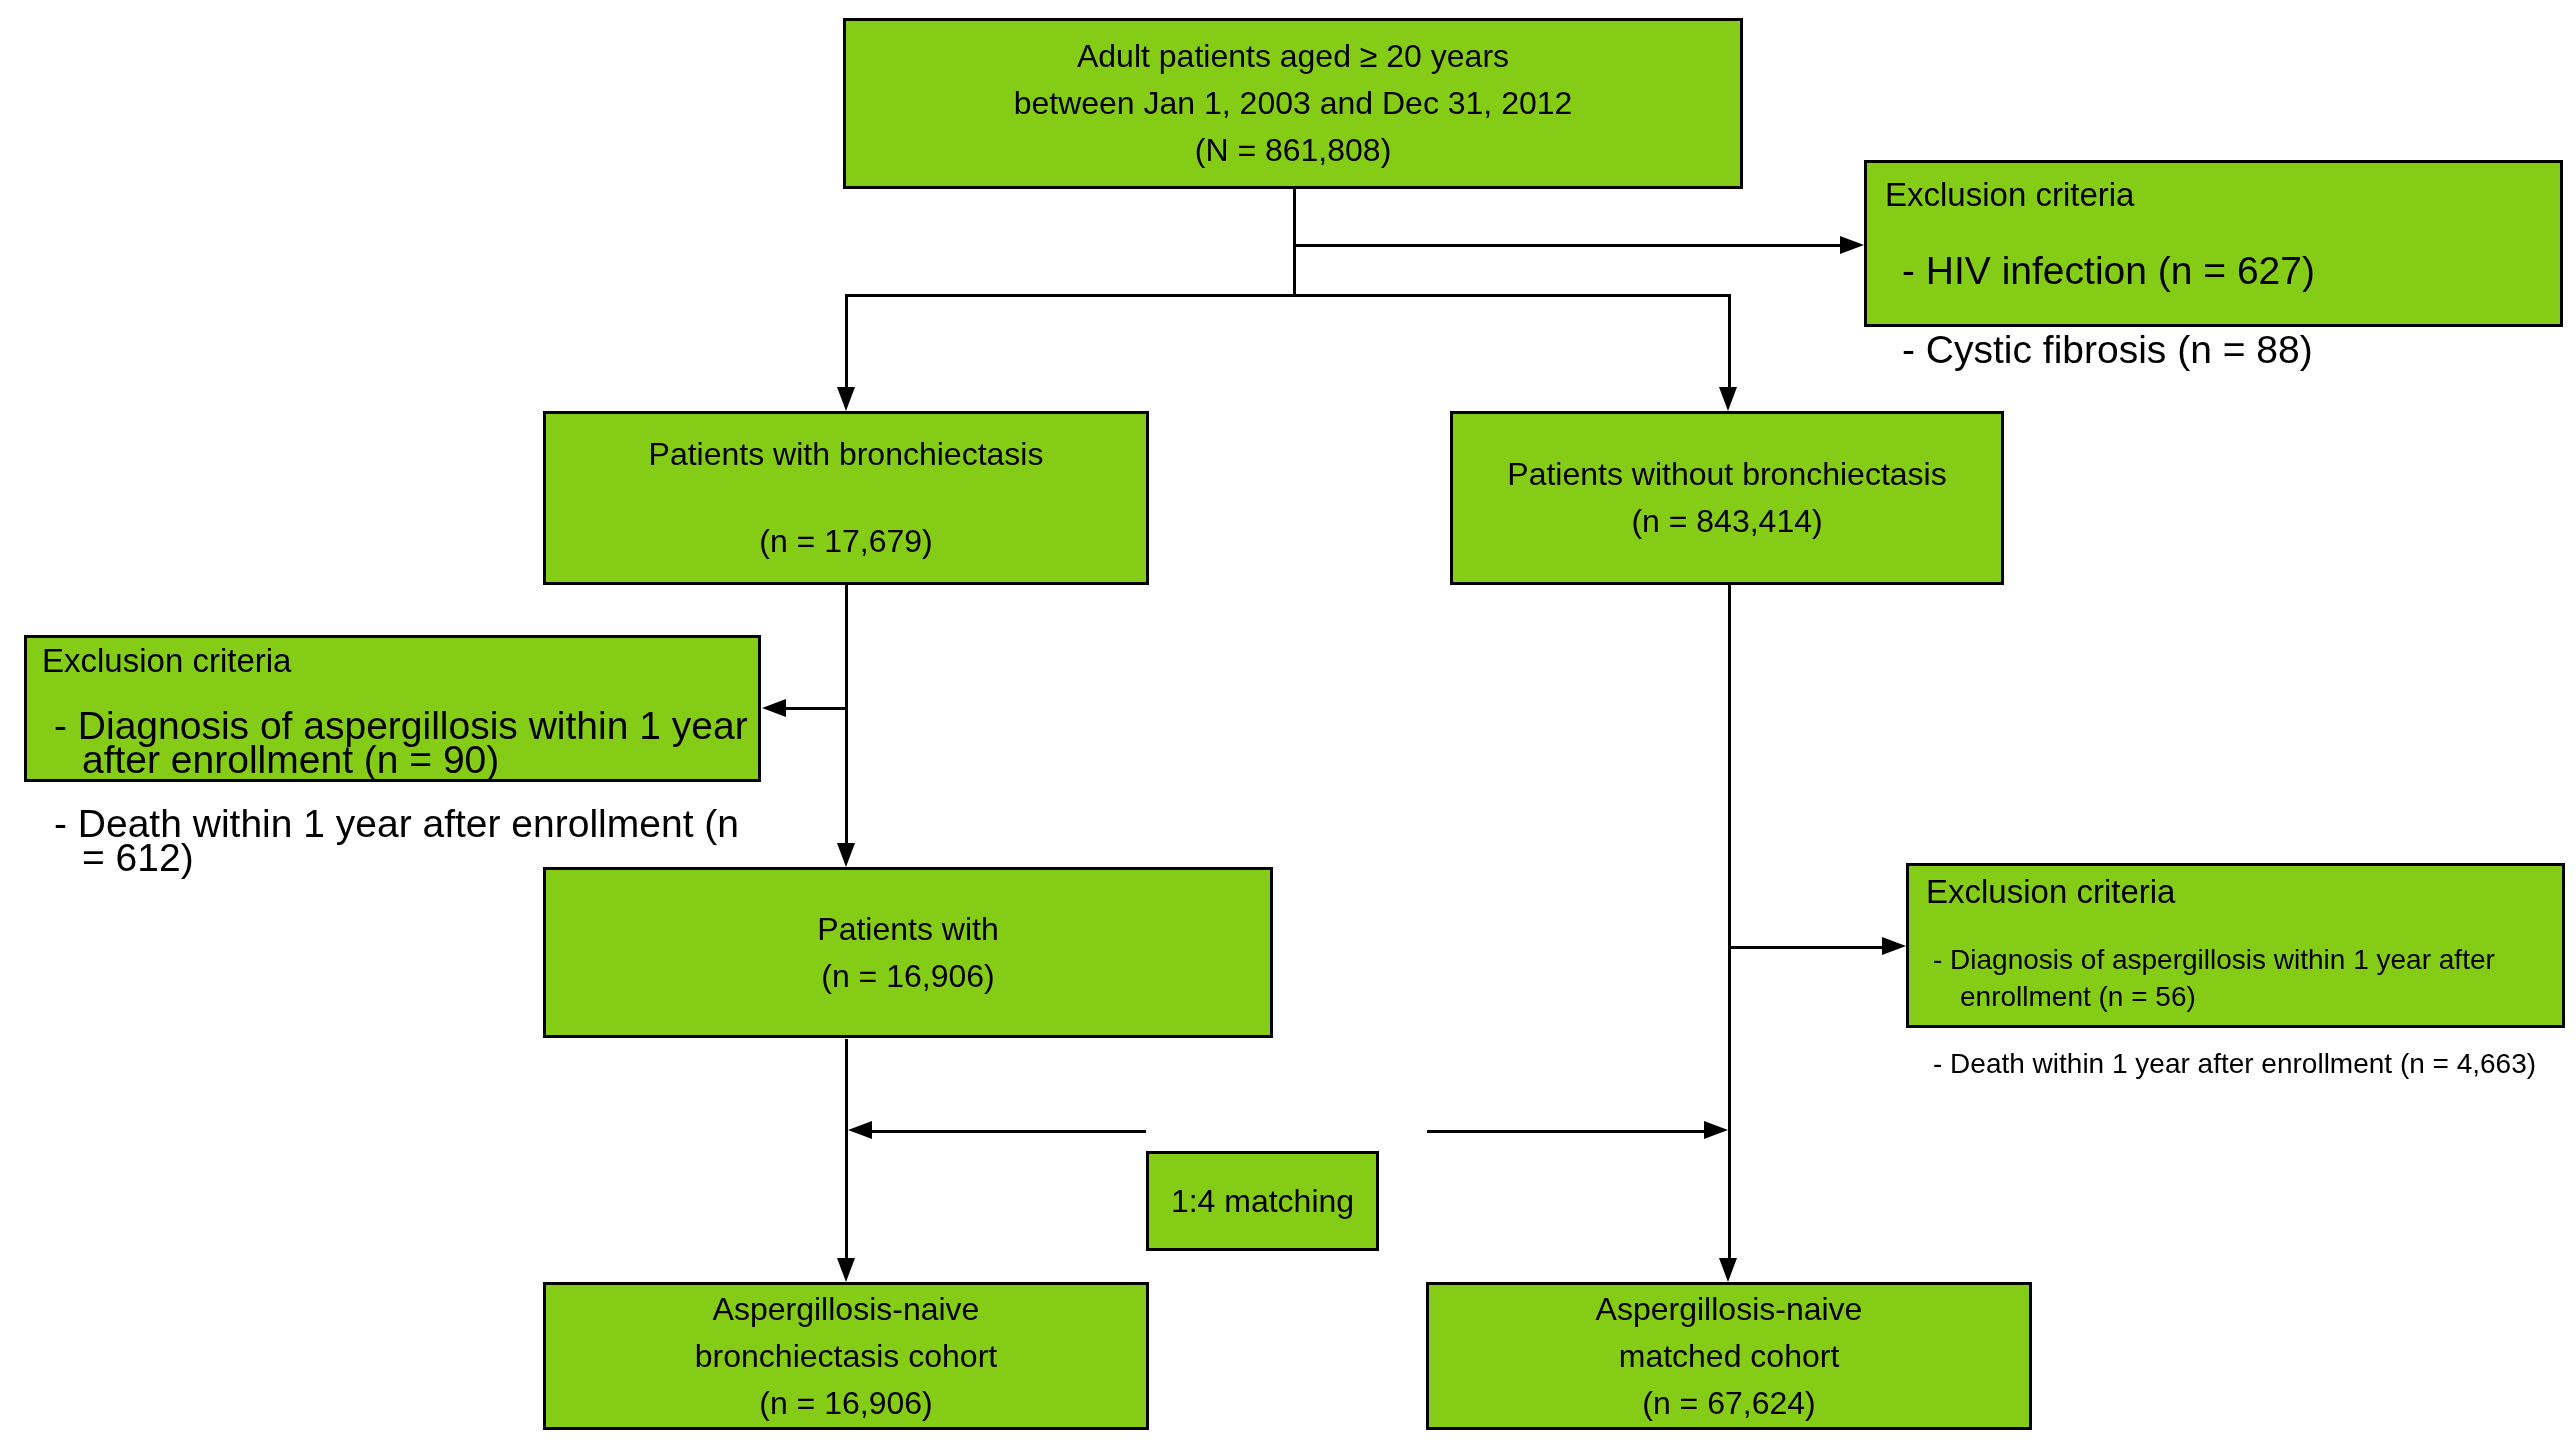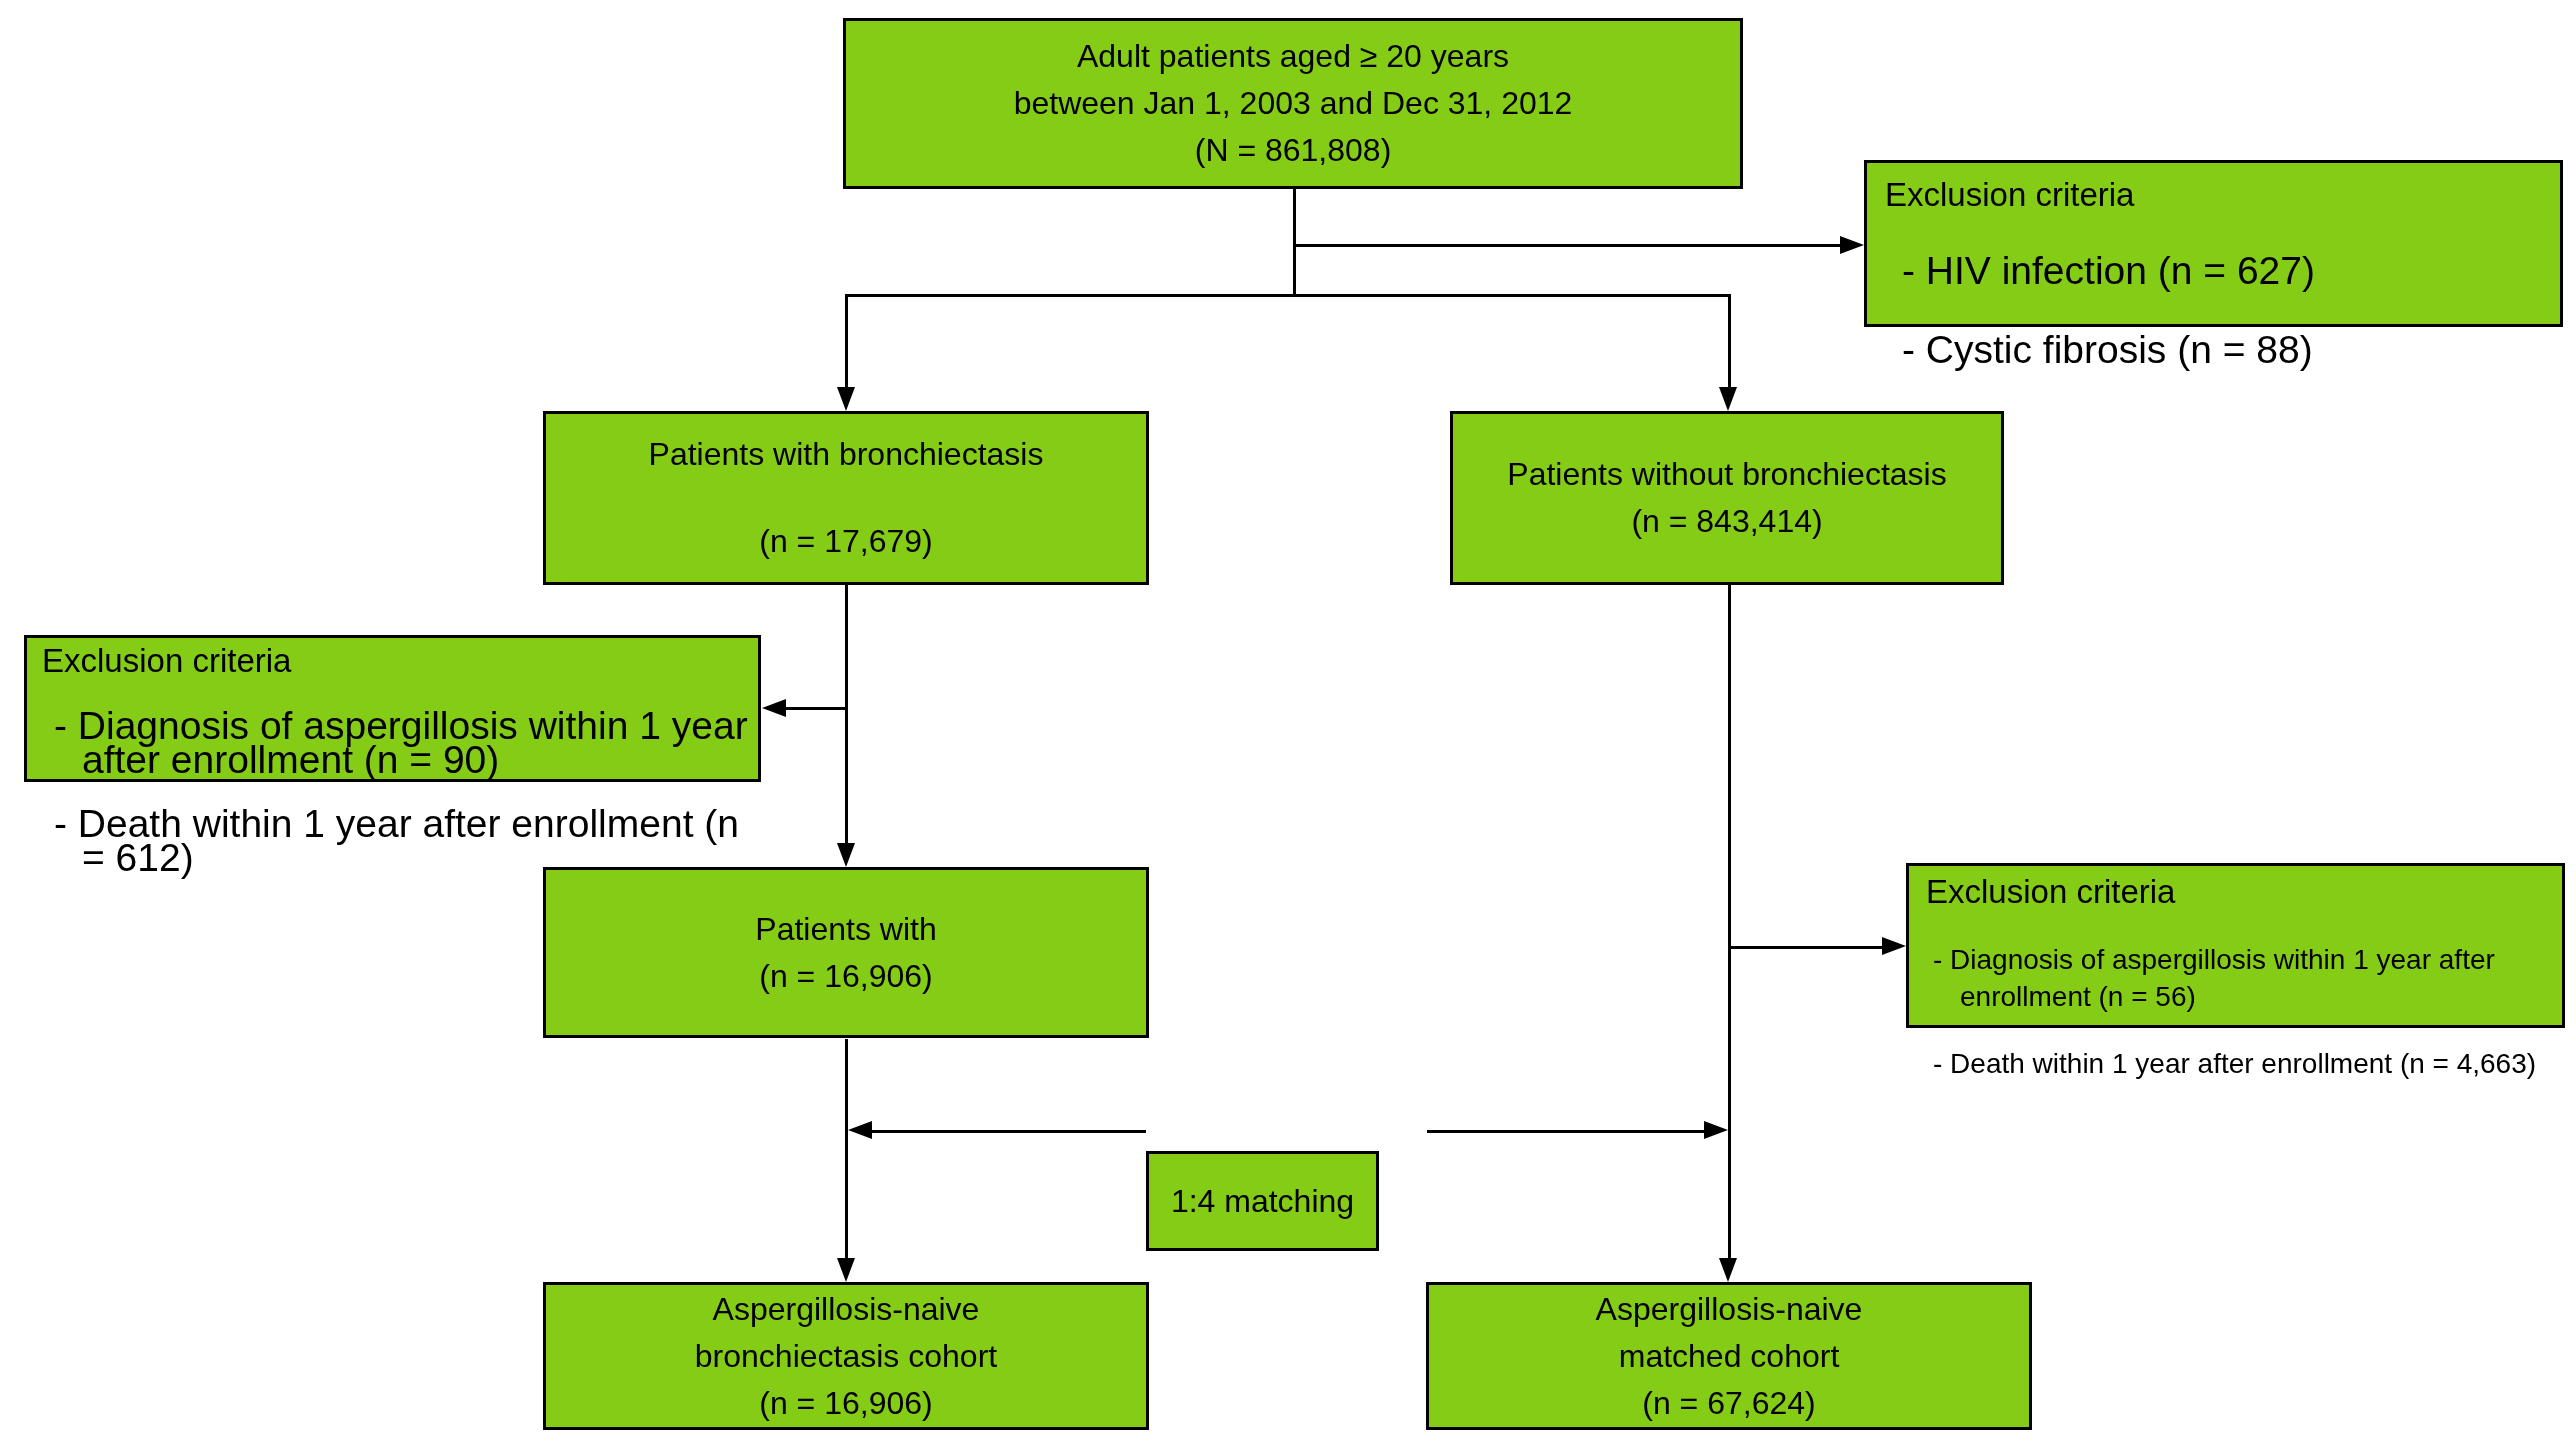--- a/index.html
+++ b/index.html
@@ -123,21 +123,21 @@
     <div>Patients without bronchiectasis</div>
     <div>(n = 843,414)</div>
   </div>
 
   <div class="box excl excl-left-box" style="left:24px;top:635px;width:737px;height:147px;">
     <div class="excl-title">Exclusion criteria</div>
     <div class="excl-item">- Diagnosis of aspergillosis within 1 year after enrollment (n = 90)</div>
     <div class="excl-item">- Death within 1 year after enrollment (n = 612)</div>
   </div>
 
-  <div class="box" style="left:543px;top:867px;width:606px;height:171px;">
+  <div class="box" style="left:543px;top:867px;width:730px;height:171px;">
     <div>Patients with</div>
     <div>(n = 16,906)</div>
   </div>
 
   <div class="box excl excl-right-box" style="left:1906px;top:863px;width:659px;height:165px;">
     <div class="excl-title">Exclusion criteria</div>
     <div class="excl-item">- Diagnosis of aspergillosis within 1 year after enrollment (n = 56)</div>
     <div class="excl-item">- Death within 1 year after enrollment (n = 4,663)</div>
   </div>
 

